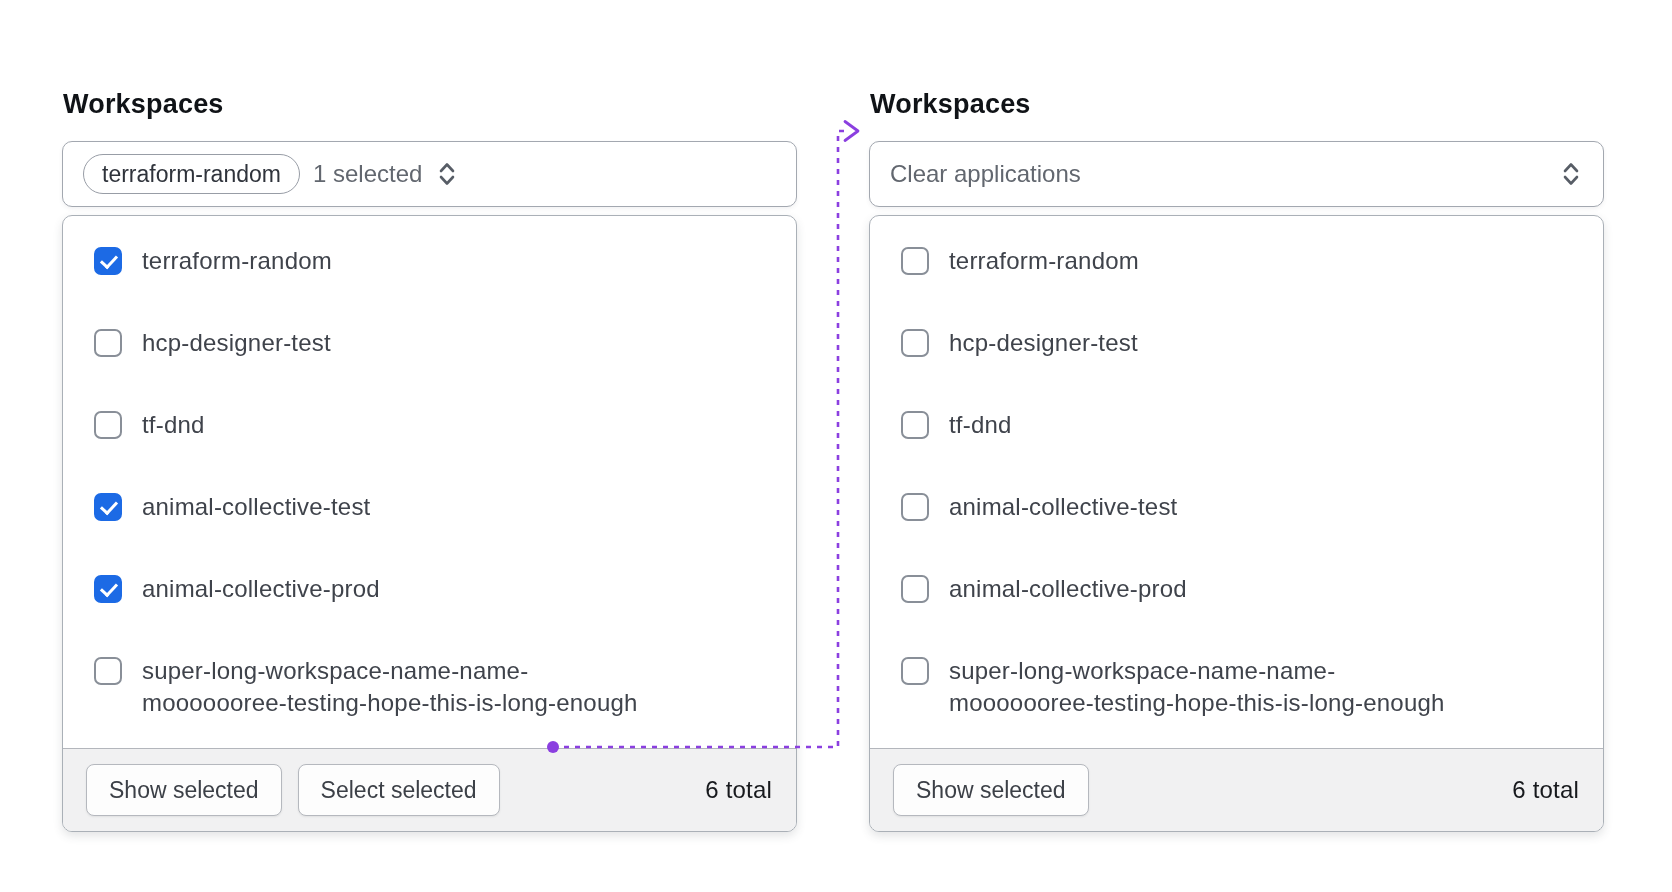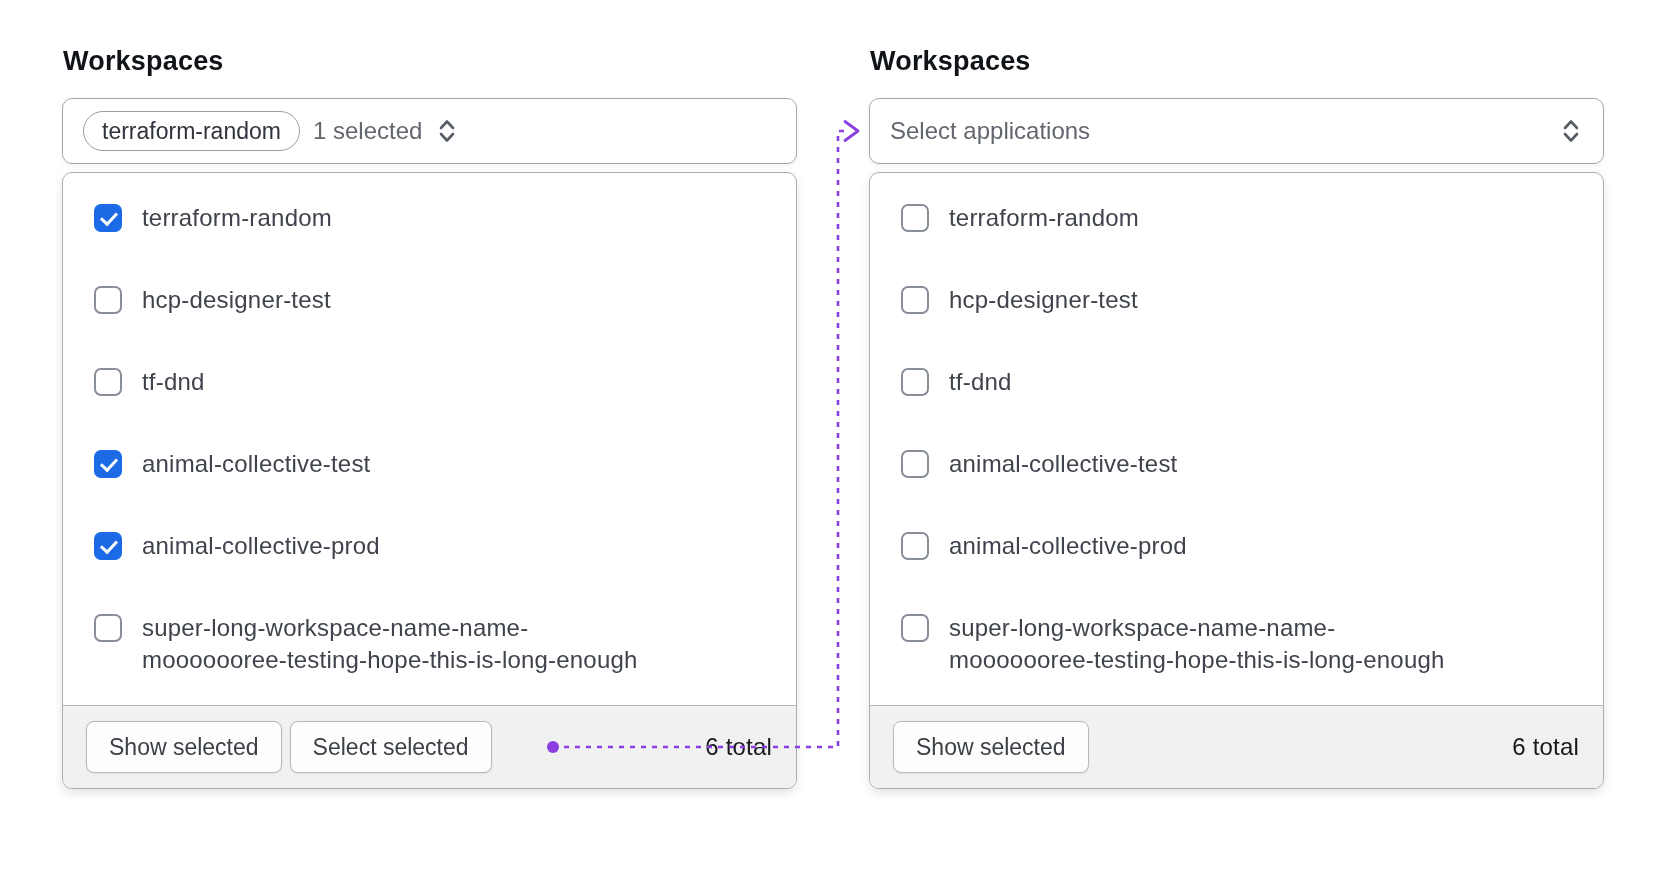--- a/index.html
+++ b/index.html
@@ -5,21 +5,21 @@
   * { box-sizing: border-box; margin: 0; padding: 0; }
   html,body { background:#ffffff; }
   .stage {
     position: relative;
     width: 1672px;
     height: 892px;
     font-family: "Liberation Sans", sans-serif;
     color: #3e424a;
     overflow: hidden;
   }
-  .cols { display:flex; gap:72px; padding:46px 0 0 62px; }
+  .cols { display:flex; gap:72px; padding:46px 0 0 62px;margin-top:43px; }
   .col { width:735px; flex:0 0 735px; }
 
   .panel-title {
     font-size: 27px;
     font-weight: 700;
     color: #101317;
     line-height: 30px;
     margin: 0 0 22px 1px;
     letter-spacing: .2px;
   }
@@ -108,21 +108,21 @@
     line-height: 32px;
     color: #3f434b;
     white-space: pre-line;
     letter-spacing: .2px;
   }
 
   
   .footer {
     display:flex;
     align-items:center;
-    gap: 8px;
+    gap: 16px;
     background:#f1f1f2;
     border-top: 1.5px solid #b3b6bc;
     padding: 15px 24px 15px 23px;
   }
   .footer button {
     height: 52px;
     padding: 0 22px;
     font-family: inherit;
     font-size: 23px;
     color: #3c4047;
@@ -202,21 +202,21 @@
           <button type="button">Select selected</button>
           <span class="total">6 total</span>
         </div>
       </div>
     </section>
 
     <section class="col">
       <h2 class="panel-title">Workspaces</h2>
 
       <div class="trigger">
-        <span class="placeholder">Select applications</span>
+        <span class="placeholder">Clear applications</span>
         <span class="spacer"></span>
         <span class="chevron-updown">
           <svg width="24" height="28" viewBox="0 0 24 28" fill="none">
             <path d="M6 11 L12 4.5 L18 11" stroke="#575d66" stroke-width="2.6" stroke-linecap="round" stroke-linejoin="round"></path>
             <path d="M6 17 L12 23.5 L18 17" stroke="#575d66" stroke-width="2.6" stroke-linecap="round" stroke-linejoin="round"></path>
           </svg>
         </span>
       </div>
 
       <div class="listbox">

